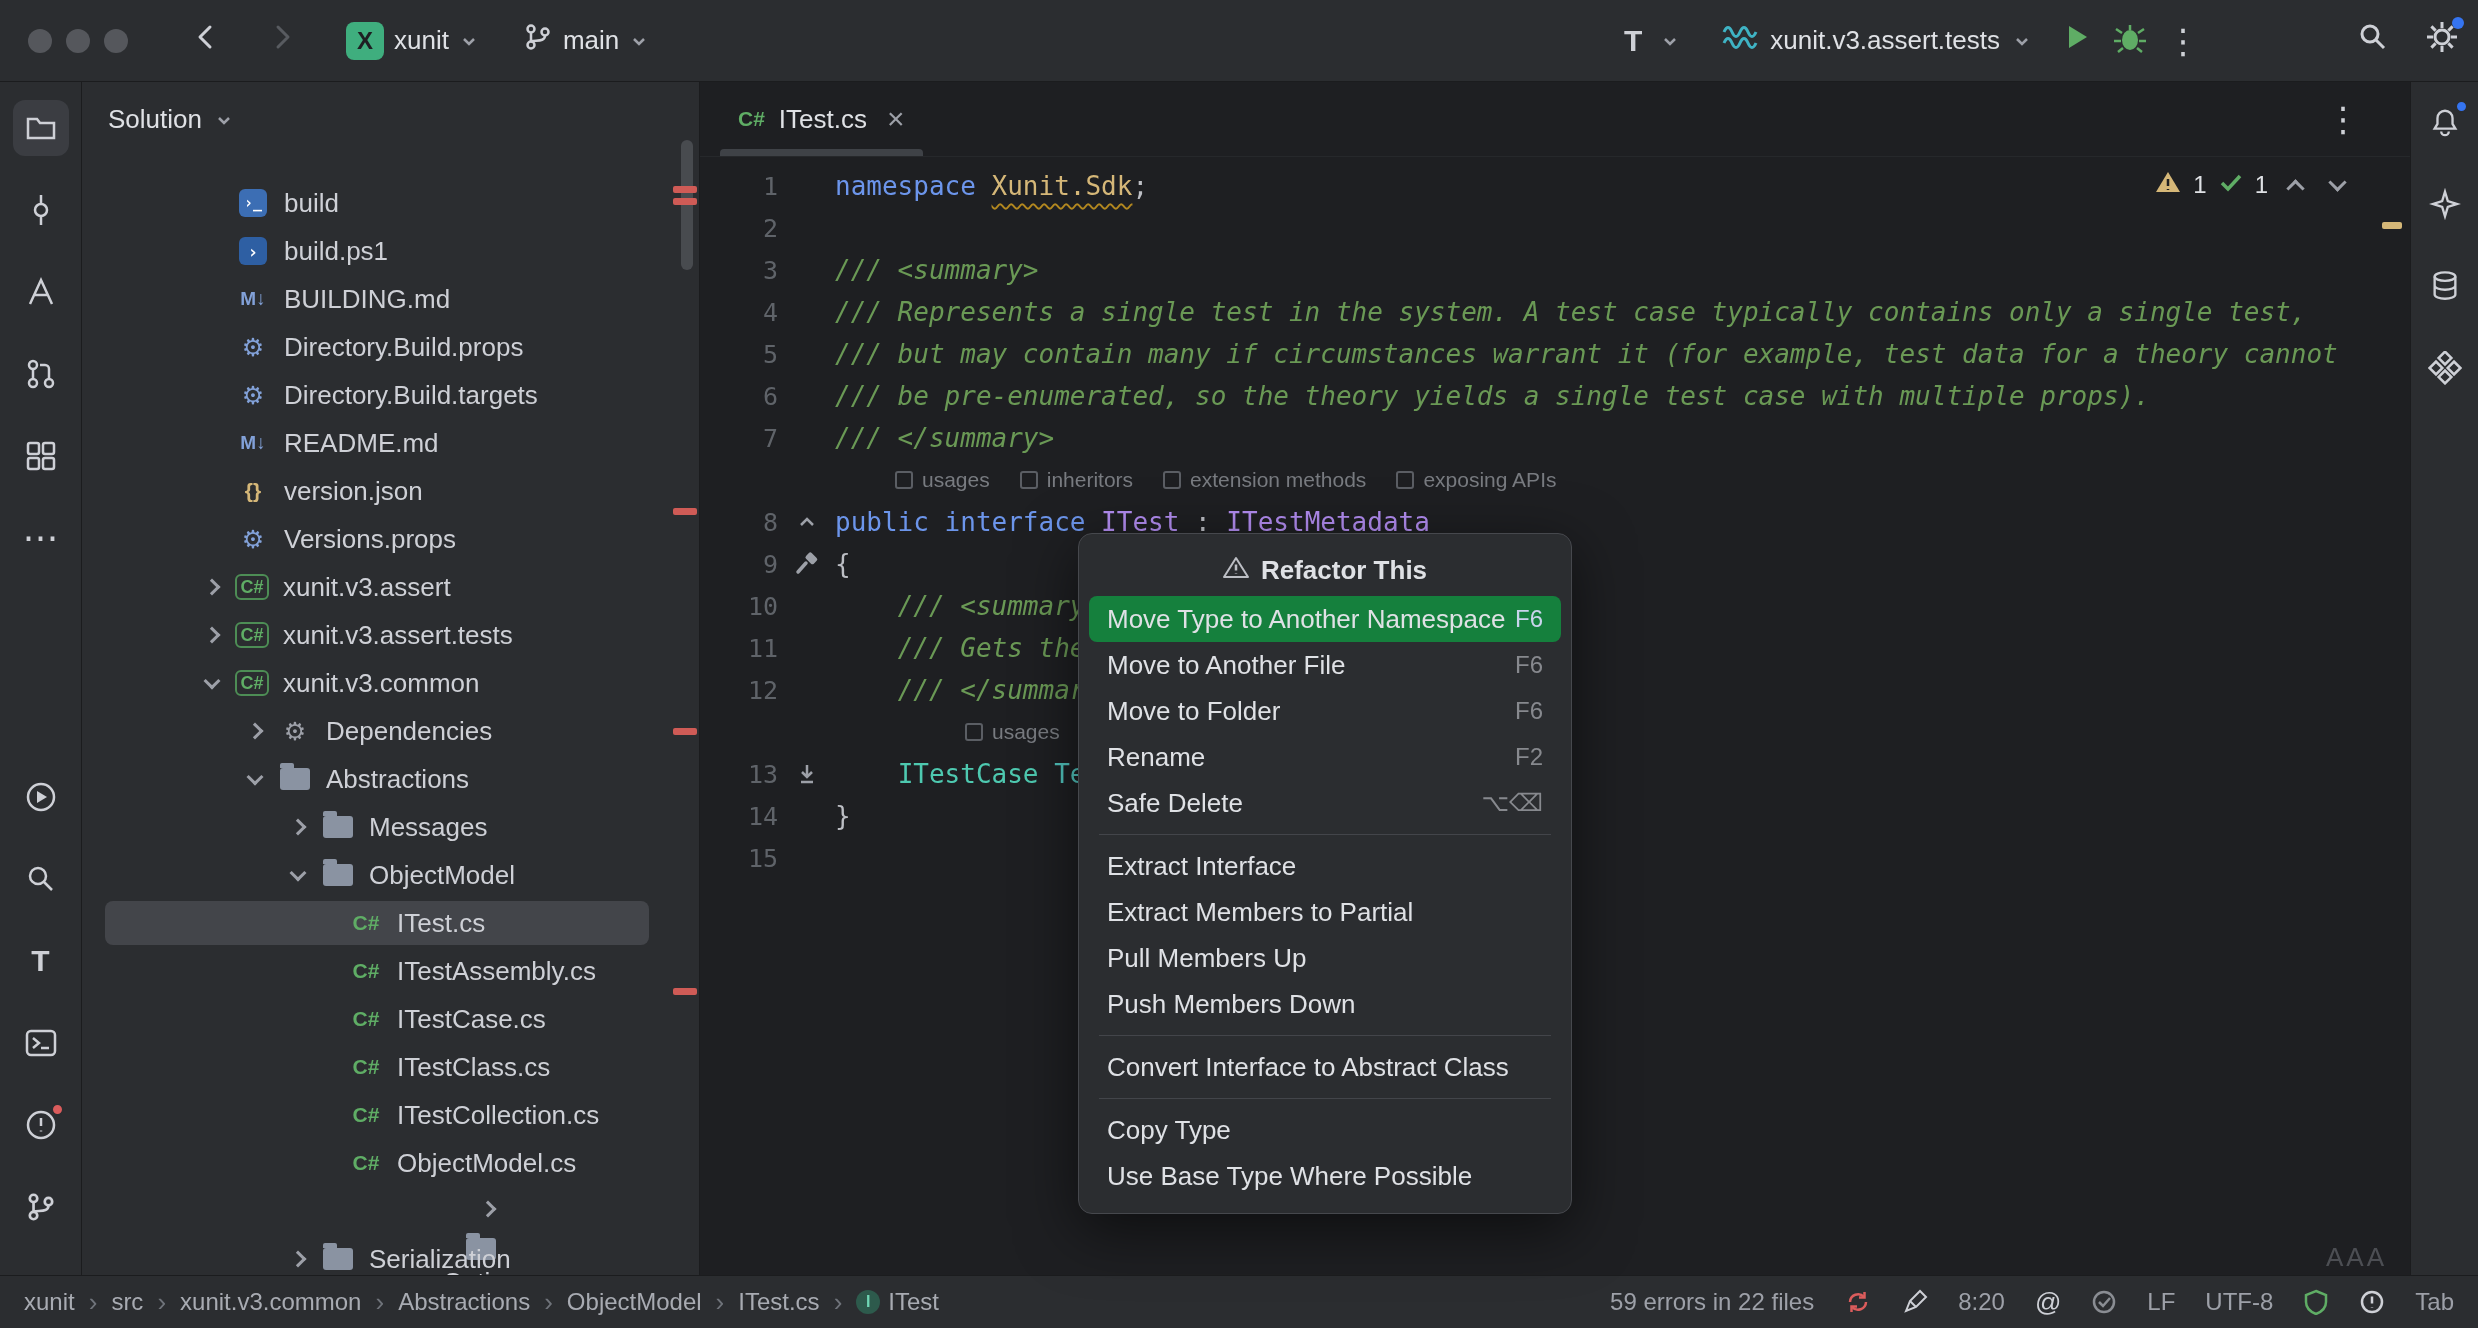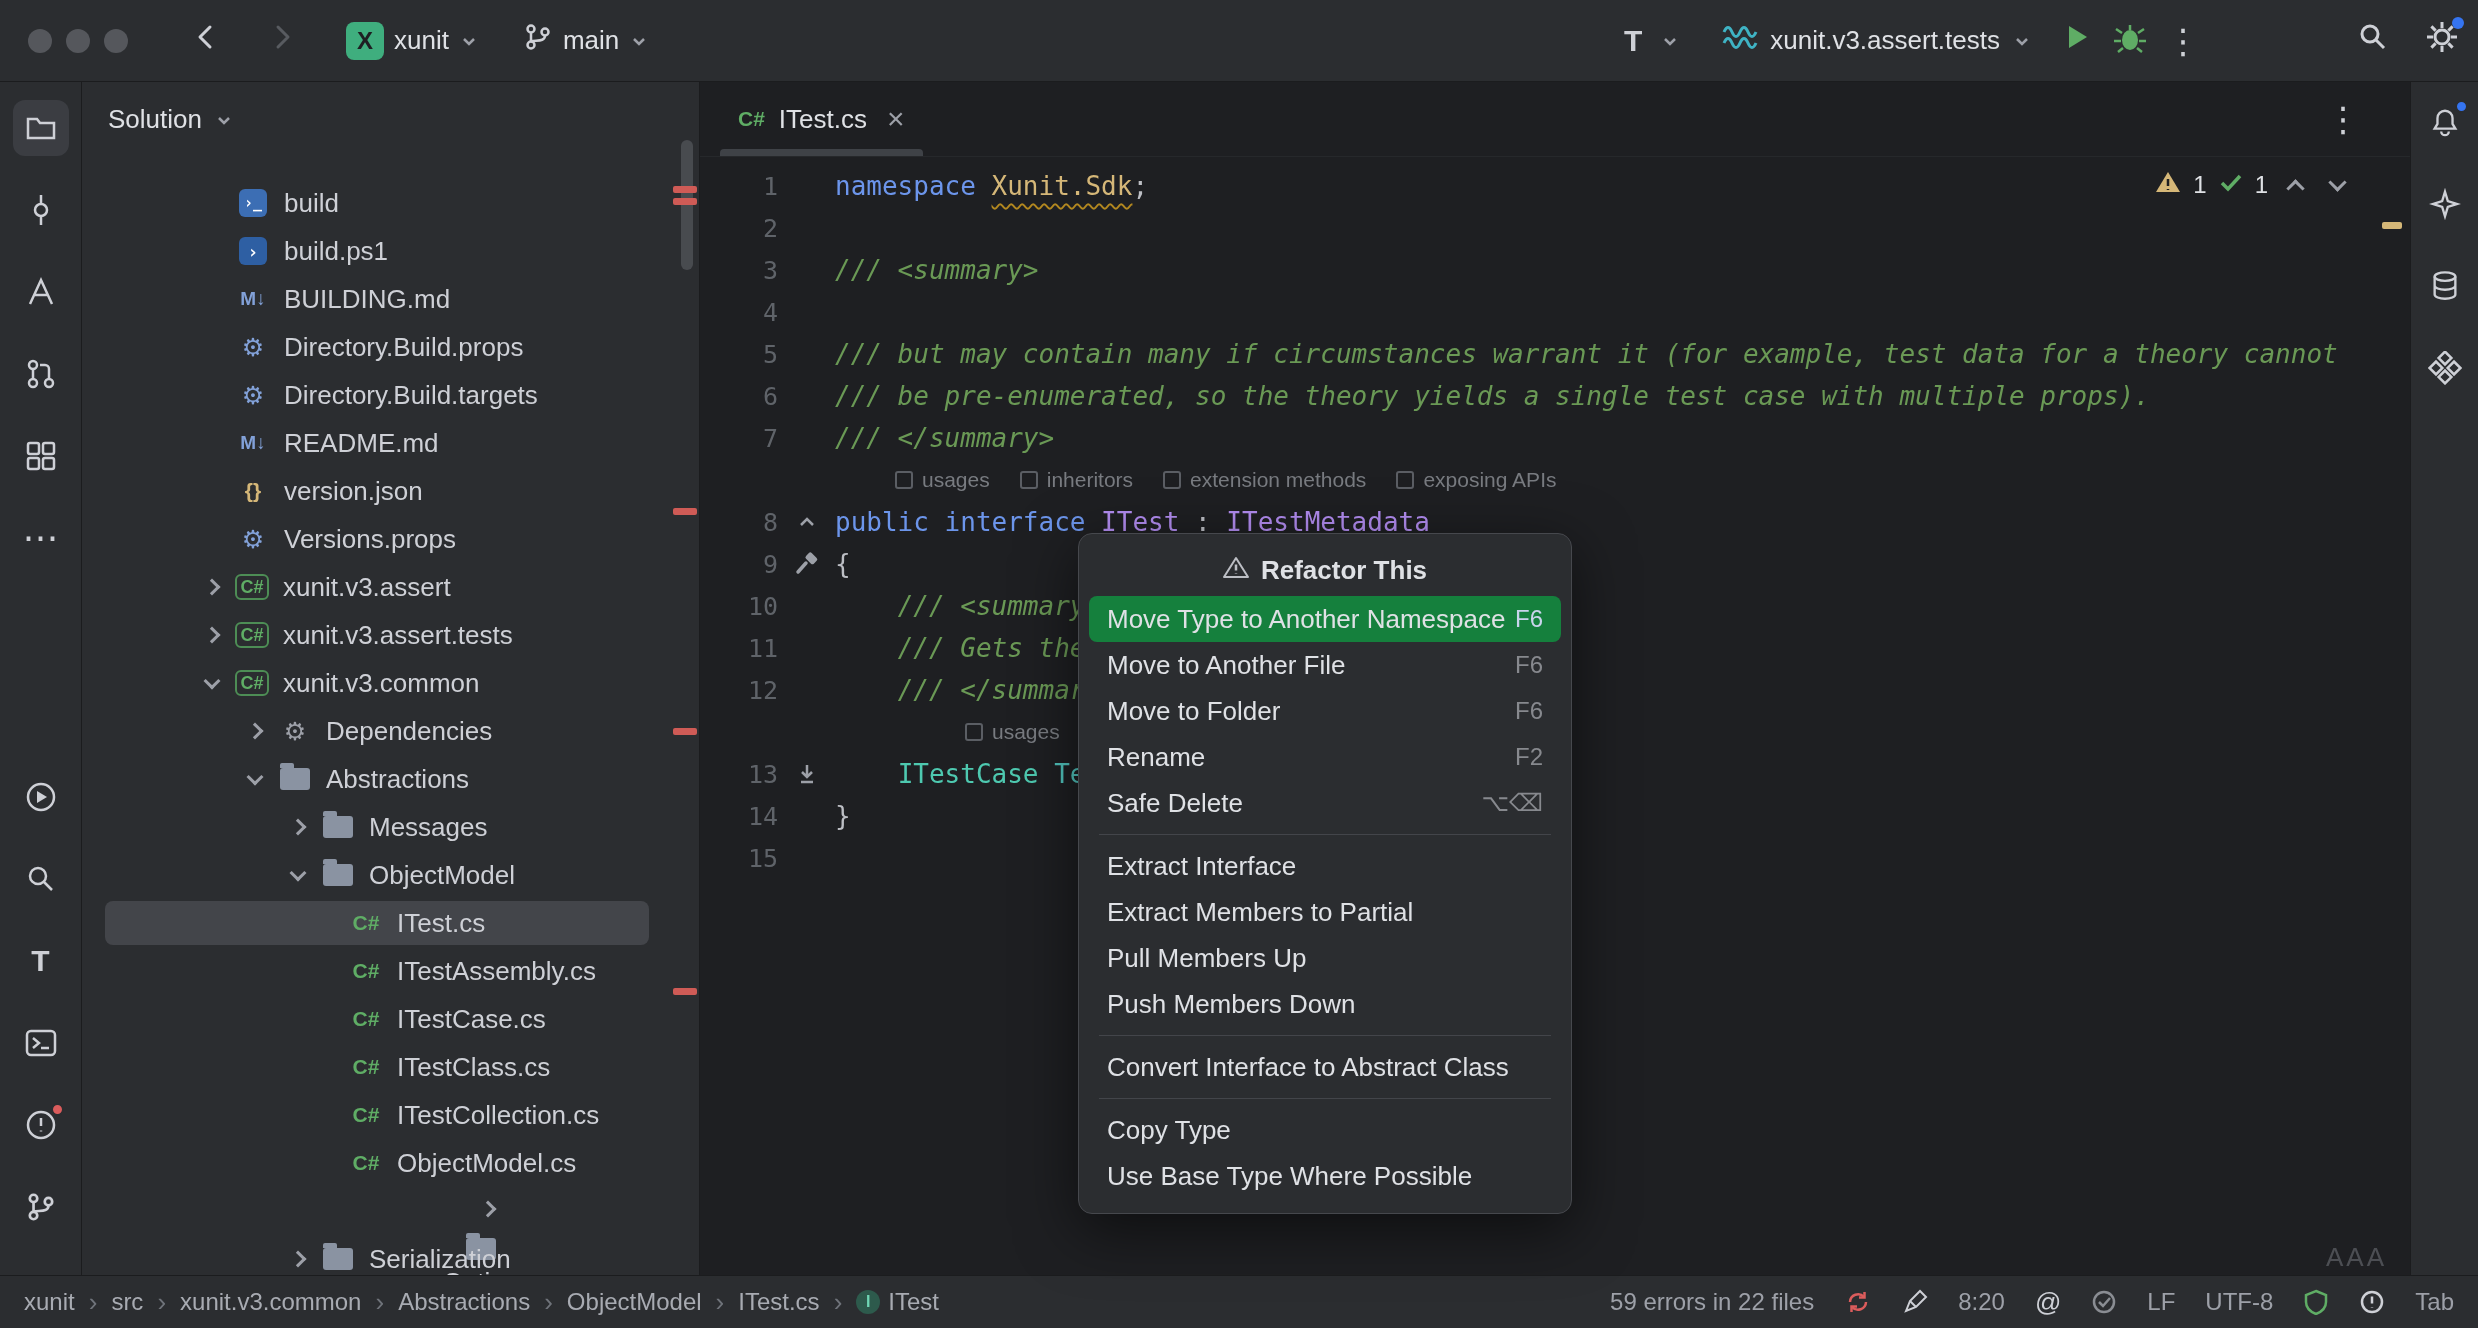--- a/index.html
+++ b/index.html
@@ -516,20 +516,21 @@
               <span class="code-text"></span>
             </div>
             <div class="code-line">
               <span class="gutter-num">3</span>
               <span class="gutter-ic"></span>
               <span class="code-text"><span class="seg-doc">/// &lt;summary&gt;</span></span>
             </div>
             <div class="code-line">
               <span class="gutter-num">4</span>
               <span class="gutter-ic"></span>
+              <span class="code-text"><span class="seg-doc">/// Represents a single test in the system. A test case typically contains only a single test,</span></span>
             </div>
             <div class="code-line">
               <span class="gutter-num">5</span>
               <span class="gutter-ic"></span>
               <span class="code-text"><span class="seg-doc">/// but may contain many if circumstances warrant it (for example, test data for a theory cannot</span></span>
             </div>
             <div class="code-line">
               <span class="gutter-num">6</span>
               <span class="gutter-ic"></span>
               <span class="code-text"><span class="seg-doc">/// be pre-enumerated, so the theory yields a single test case with multiple props).</span></span>

